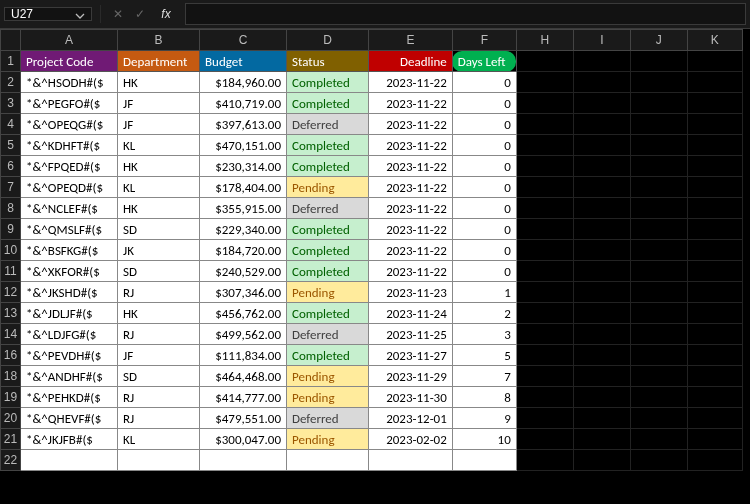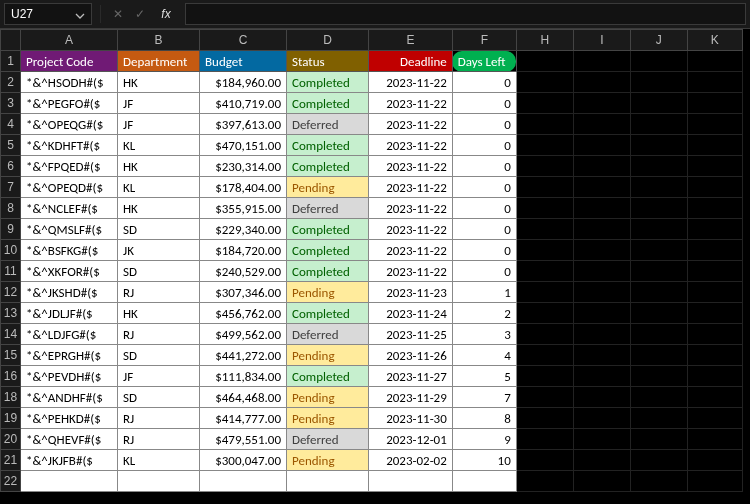--- a/index.html
+++ b/index.html
@@ -20,21 +20,21 @@
   background: #1a1a1a;
   border-bottom: 1px solid #3a3a3a;
   padding: 0 4px;
   gap: 6px;
 }
 .namebox {
   display: flex;
   align-items: center;
   background: #121212;
   border: 1px solid #3a3a3a;
-  height: 22px;
+  height: 14px;
   width: 88px;
   padding: 0 6px;
   justify-content: space-between;
 }
 .namebox .txt { color: #fff; font-size: 12px; }
 .chev { width:10px; height:10px; display:inline-block;}
 .chev svg { width:10px;height:10px; }
 .sep { width:1px; height:18px; background:#2a2a2a; margin: 0 2px;}
 .fx-icons { display:flex; align-items:center; gap:4px; color:#888; }
 .fx-icons span { width:18px; text-align:center; font-size:12px; }
@@ -327,33 +327,20 @@
           <td class="cell right">$499,562.00</td>
           <td class="cell status-deferred">Deferred</td>
           <td class="cell right">2023-11-25</td>
           <td class="cell right">3</td>
           <td class="emptycell"></td>
           <td class="emptycell"></td>
           <td class="emptycell"></td>
           <td class="emptycell"></td>
         </tr>
         <tr>
-          <td class="rowh">15</td>
-          <td class="cell">*&amp;^EPRGH#($</td>
-          <td class="cell">SD</td>
-          <td class="cell right">$441,272.00</td>
-          <td class="cell status-pending">Pending</td>
-          <td class="cell right">2023-11-26</td>
-          <td class="cell right">4</td>
-          <td class="emptycell"></td>
-          <td class="emptycell"></td>
-          <td class="emptycell"></td>
-          <td class="emptycell"></td>
-        </tr>
-        <tr>
           <td class="rowh">16</td>
           <td class="cell">*&amp;^PEVDH#($</td>
           <td class="cell">JF</td>
           <td class="cell right">$111,834.00</td>
           <td class="cell status-completed">Completed</td>
           <td class="cell right">2023-11-27</td>
           <td class="cell right">5</td>
           <td class="emptycell"></td>
           <td class="emptycell"></td>
           <td class="emptycell"></td>

